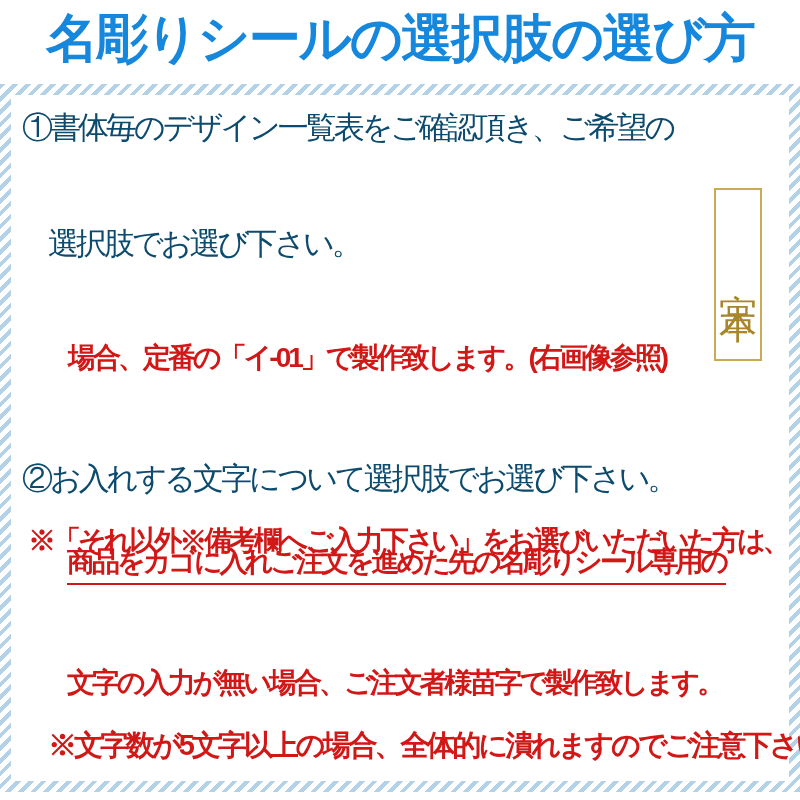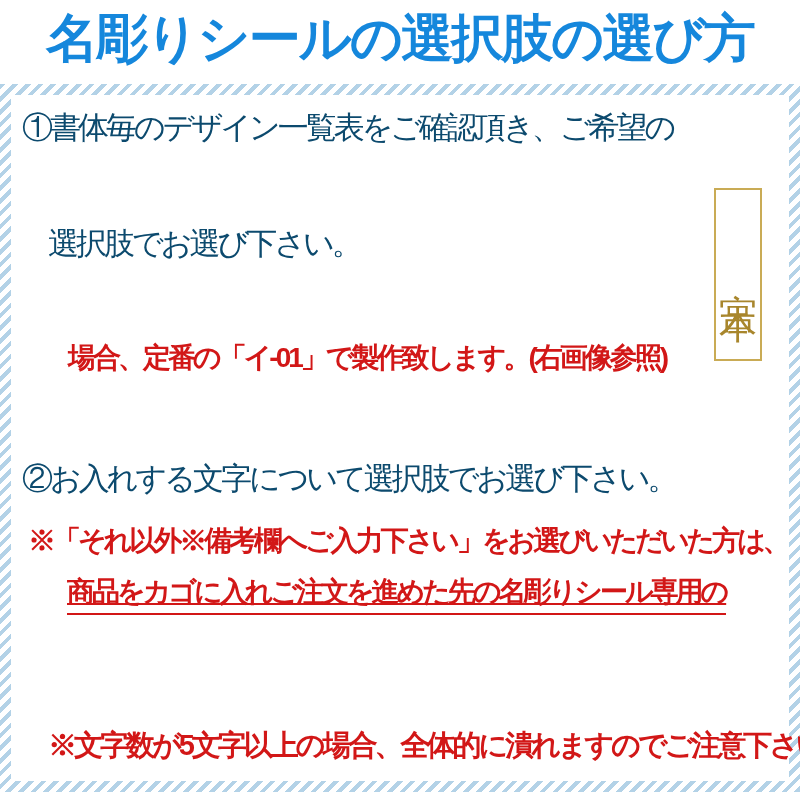--- a/index.html
+++ b/index.html
@@ -49,17 +49,18 @@
 
   <div class="txt red" style="left:68px;top:342px;">場合、定番の「イ-01」で製作致します。(右画像参照)</div>
 
   <div class="plate">
     <div class="plate-text">宮本</div>
   </div>
 
   <div class="txt black" style="left:22px;top:441px;margin-top:20px;">②お入れする文字について選択肢でお選び下さい。</div>
 
   <div class="txt red" style="left:28px;top:525px;">※「それ以外※備考欄へご入力下さい」をお選びいただいた方は、</div>
-  <div class="txt red underline" style="left:67px;top:576px;text-decoration:underline;">商品をカゴに入れご注文を進めた先の名彫りシール専用の</div>
+  <div class="txt red underline" style="left:67px;top:546px;">商品をカゴに入れご注文を進めた先の名彫りシール専用の</div>
+  <div class="txt red" style="left:67px;top:667px;">文字の入力が無い場合、ご注文者様苗字で製作致します。</div>
 
   <div class="txt red" style="left:48px;top:729px;font-size:29px;">※文字数が5文字以上の場合、全体的に潰れますのでご注意下さい。</div>
 
 </div>
 
 </body></html>

